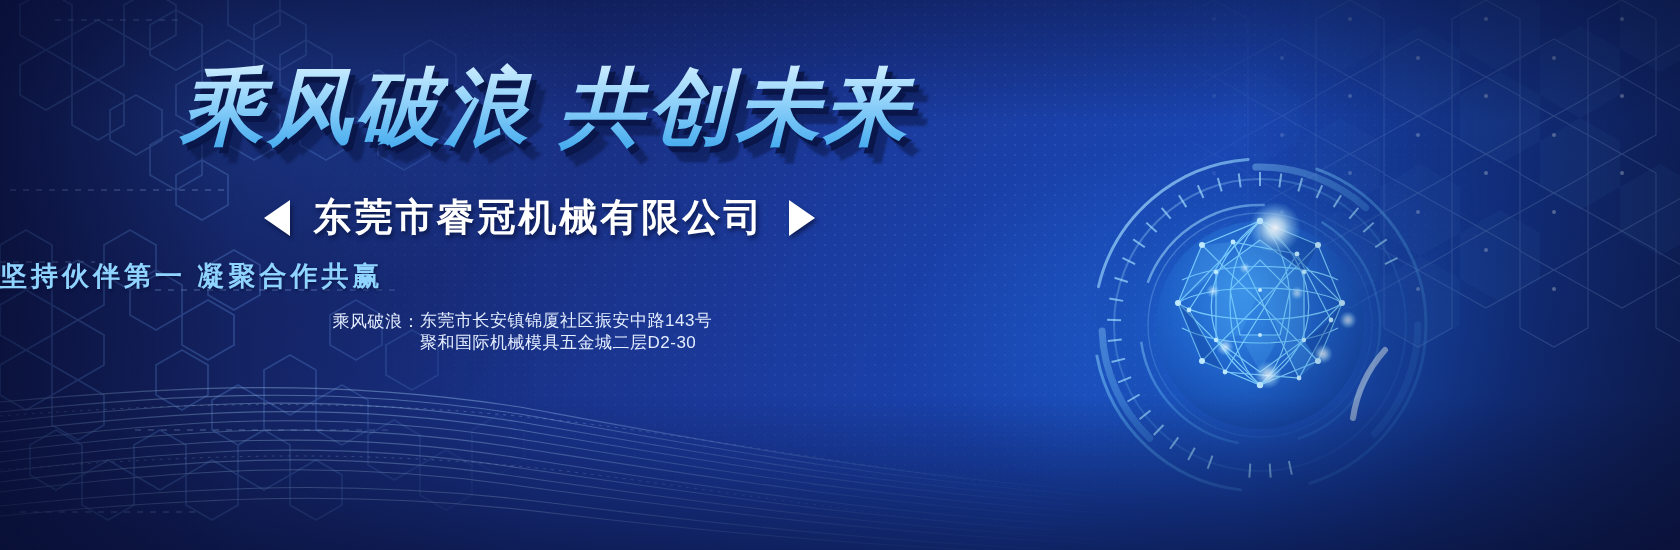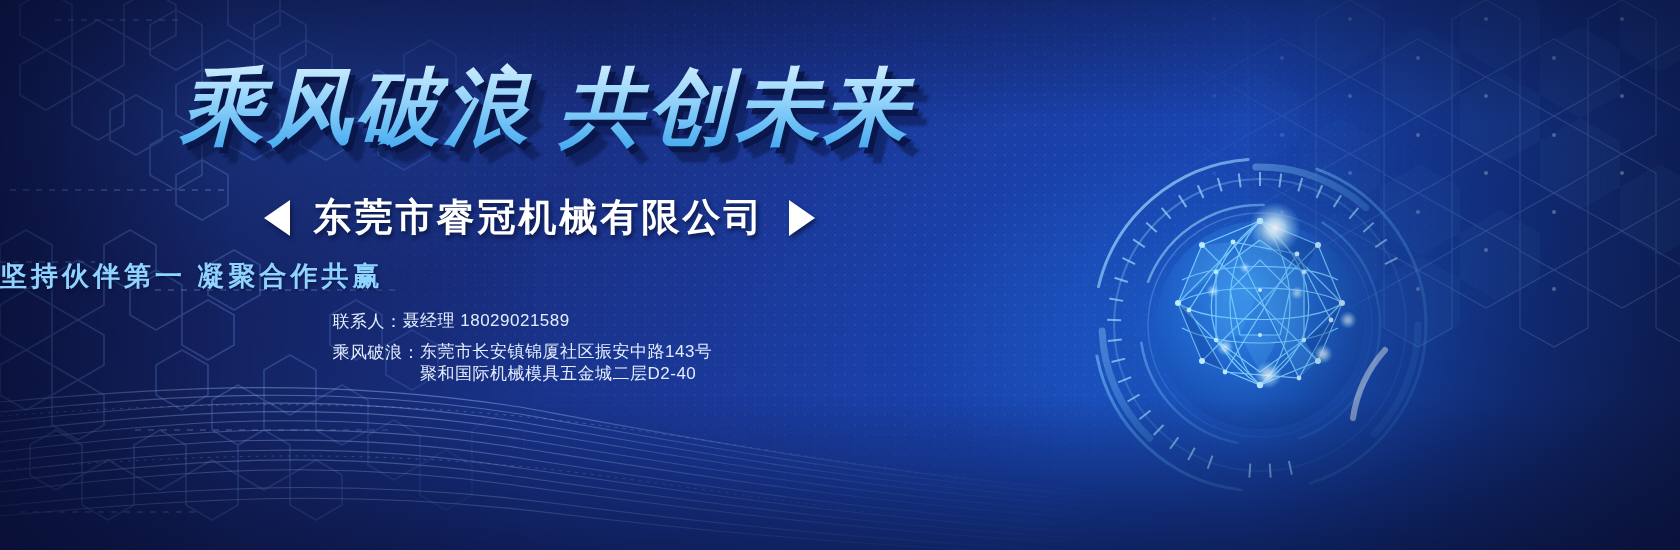--- a/index.html
+++ b/index.html
@@ -465,24 +465,20 @@
 
     <div id="subtitle-row">
       <span class="tri" id="tri-left"></span>
       <span id="company-name">东莞市睿冠机械有限公司</span>
       <span class="tri" id="tri-right"></span>
     </div>
 
     <div id="slogan">坚持伙伴第一 凝聚合作共赢</div>
 
     <div id="contact-block">
-      <div class="contact-row" id="contact-person-row">
-        <span class="contact-label">联系人：</span>
-        <span class="contact-value">聂经理 18029021589</span>
-      </div>
       <div class="contact-row" id="address-row">
         <span class="contact-label">乘风破浪：</span>
-        <span class="contact-value">东莞市长安镇锦厦社区振安中路143号聚和国际机械模具五金城二层D2-40</span>
+        <span class="contact-value">东莞市长安镇锦厦社区振安中路143号聚和国际机械模具五金城二层D2-30</span>
       </div>
     </div>
 
   </div>
 </div>
 
 </body></html>

